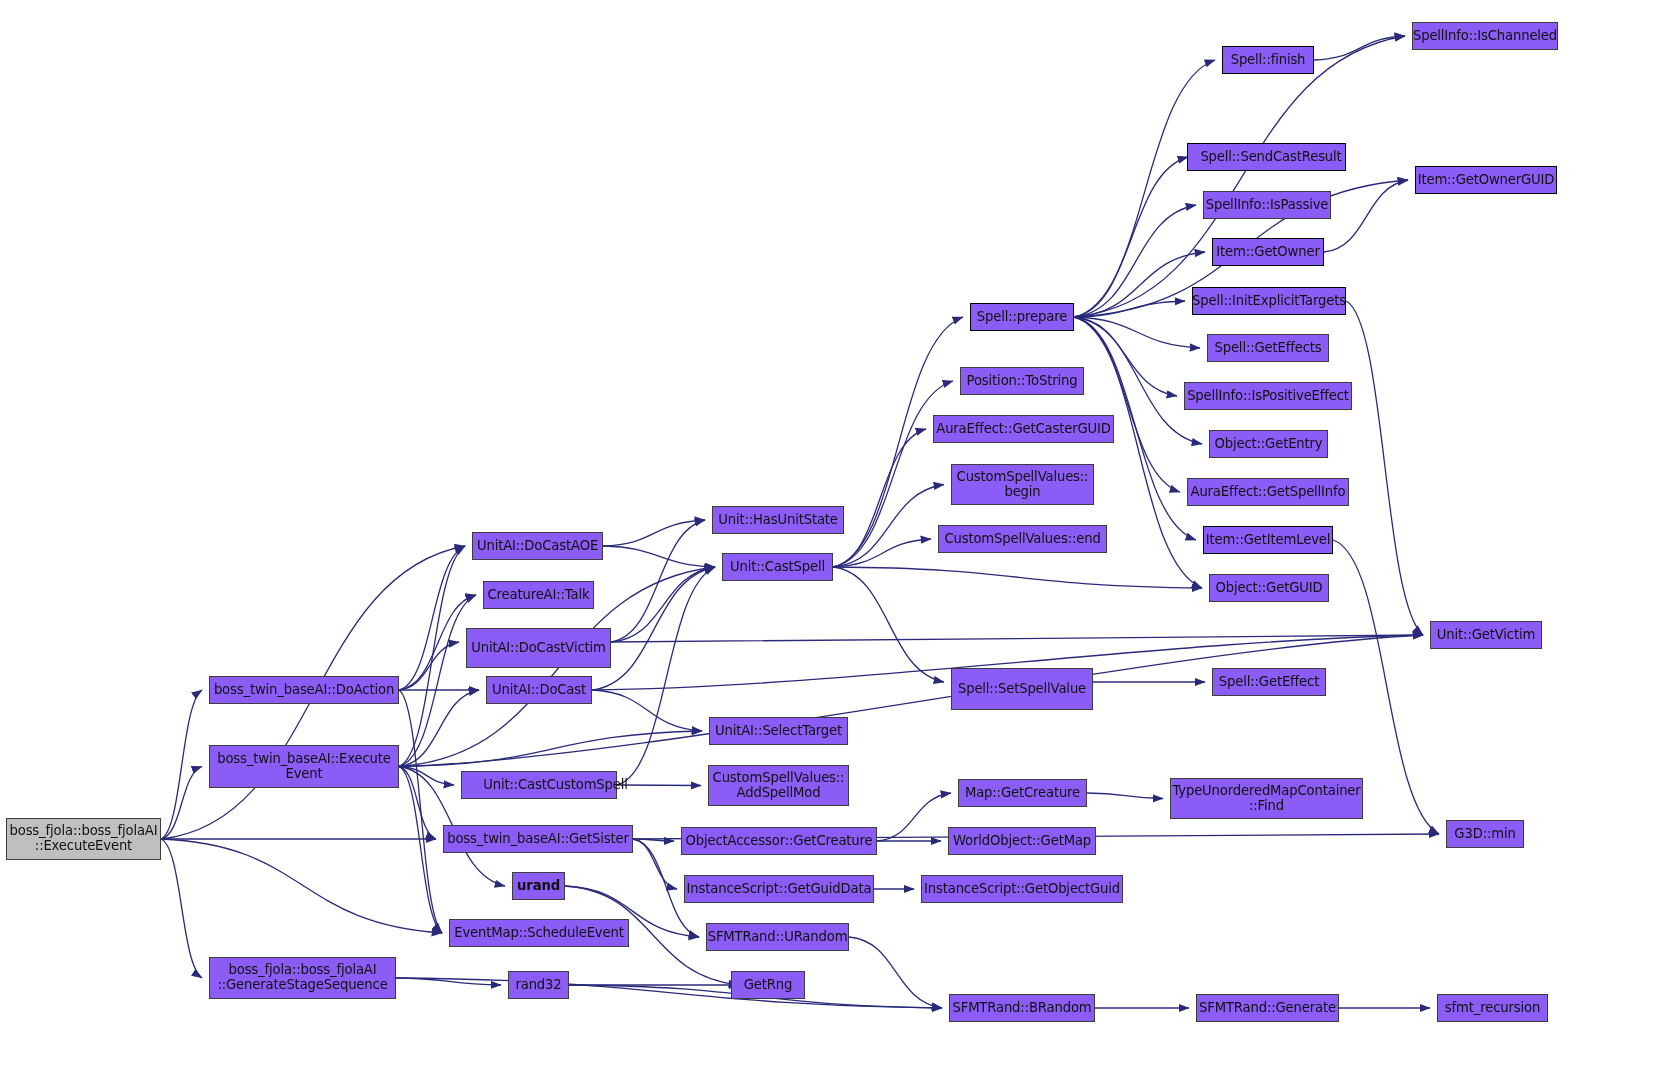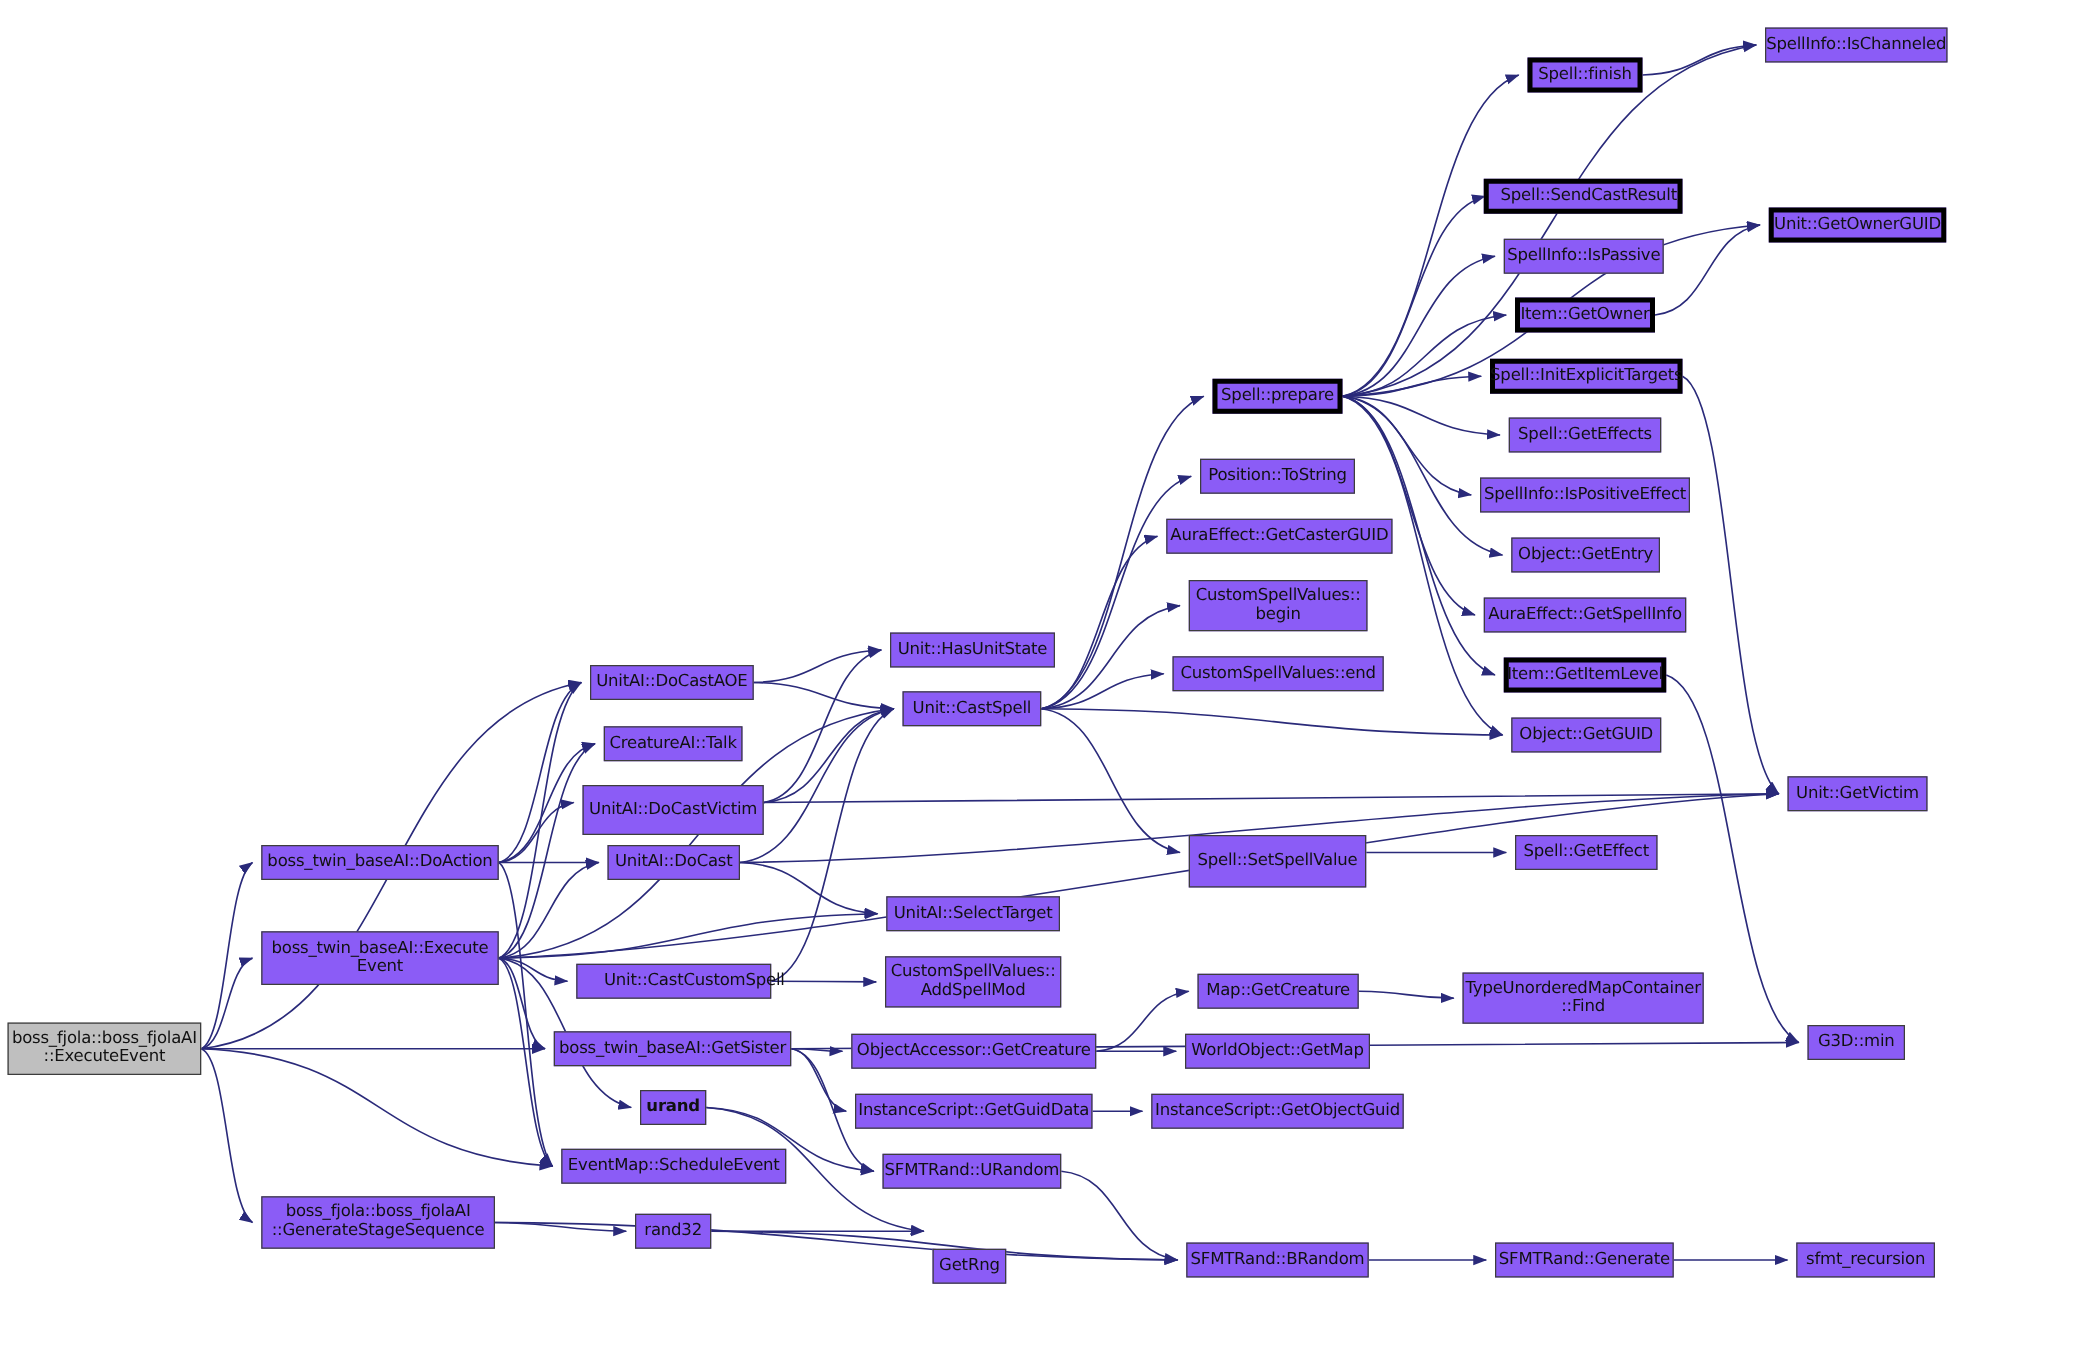--- a/index.html
+++ b/index.html
@@ -34,21 +34,21 @@
     border: 1px solid #3d3d3d;
     color: #111111;
     font-size: 13.2px;
     line-height: 1.12;
     letter-spacing: -0.15px;
     white-space: pre-line;
     padding: 0 3px;
     z-index: 5;
   }
   .node.red {
-    border: 4px solid #000000;
+    border: 1px solid #000000;
   }
   .node.root {
     background: #bfbfbf;
     border: 1px solid #3d3d3d;
   }
 </style>
 </head>
 <body>
 
 <div id="canvas">
@@ -152,21 +152,21 @@
       <div class="node" style="left: 512px; top: 872px; width: 53px; height: 28px; font-weight: bold;">urand</div>
       <div class="node" style="left: 449px; top: 919px; width: 180px; height: 28px;">EventMap::ScheduleEvent</div>
       <div class="node" style="left: 508px; top: 971px; width: 61px; height: 28px;">rand32</div>
       <div class="node" style="left: 712px; top: 506px; width: 132px; height: 28px;">Unit::HasUnitState</div>
       <div class="node" style="left: 722px; top: 553px; width: 111px; height: 28px;">Unit::CastSpell</div>
       <div class="node" style="left: 708px; top: 765px; width: 141px; height: 41px;">CustomSpellValues::
 AddSpellMod</div>
       <div class="node" style="left: 684px; top: 875px; width: 190px; height: 28px;">InstanceScript::GetGuidData</div>
       <div class="node" style="left: 681px; top: 827px; width: 196px; height: 28px;">ObjectAccessor::GetCreature</div>
       <div class="node" style="left: 706px; top: 923px; width: 143px; height: 28px;">SFMTRand::URandom</div>
-      <div class="node" style="left: 746px; top: 971px; width: 59px; height: 28px; margin-top: 28px;">GetRng</div>
+      <div class="node" style="left: 731px; top: 971px; width: 74px; height: 28px;">GetRng</div>
       <div class="node red" style="left: 970px; top: 303px; width: 104px; height: 28px;">Spell::prepare</div>
       <div class="node" style="left: 960px; top: 367px; width: 124px; height: 28px;">Position::ToString</div>
       <div class="node" style="left: 933px; top: 415px; width: 181px; height: 28px;">AuraEffect::GetCasterGUID</div>
       <div class="node" style="left: 951px; top: 464px; width: 143px; height: 41px;">CustomSpellValues::
 begin</div>
       <div class="node" style="left: 938px; top: 525px; width: 169px; height: 28px;">CustomSpellValues::end</div>
       <div class="node" style="left: 951px; top: 668px; width: 142px; height: 42px;">Spell::SetSpellValue</div>
       <div class="node" style="left: 958px; top: 779px; width: 129px; height: 28px;">Map::GetCreature</div>
       <div class="node" style="left: 948px; top: 827px; width: 148px; height: 28px;">WorldObject::GetMap</div>
       <div class="node" style="left: 921px; top: 875px; width: 202px; height: 28px;">InstanceScript::GetObjectGuid</div>
@@ -180,18 +180,18 @@
       <div class="node" style="left: 1184px; top: 382px; width: 168px; height: 28px;">SpellInfo::IsPositiveEffect</div>
       <div class="node" style="left: 1209px; top: 430px; width: 119px; height: 28px;">Object::GetEntry</div>
       <div class="node" style="left: 1187px; top: 478px; width: 162px; height: 28px;">AuraEffect::GetSpellInfo</div>
       <div class="node red" style="left: 1203px; top: 526px; width: 130px; height: 28px;">Item::GetItemLevel</div>
       <div class="node" style="left: 1209px; top: 574px; width: 120px; height: 28px;">Object::GetGUID</div>
       <div class="node" style="left: 1212px; top: 668px; width: 114px; height: 28px;">Spell::GetEffect</div>
       <div class="node" style="left: 1170px; top: 778px; width: 193px; height: 41px;">TypeUnorderedMapContainer
 ::Find</div>
       <div class="node" style="left: 1196px; top: 994px; width: 143px; height: 28px;">SFMTRand::Generate</div>
       <div class="node" style="left: 1412px; top: 22px; width: 146px; height: 28px;">SpellInfo::IsChanneled</div>
-      <div class="node red" style="left: 1415px; top: 166px; width: 142px; height: 28px;">Unit::GetOwnerGUID</div>
+      <div class="node red" style="left: 1415px; top: 166px; width: 142px; height: 28px;">Item::GetOwnerGUID</div>
       <div class="node" style="left: 1430px; top: 621px; width: 112px; height: 28px;">Unit::GetVictim</div>
       <div class="node" style="left: 1446px; top: 820px; width: 78px; height: 28px;">G3D::min</div>
       <div class="node" style="left: 1437px; top: 994px; width: 111px; height: 28px;">sfmt_recursion</div>
     </div>
 </div>
 
 </body></html>

